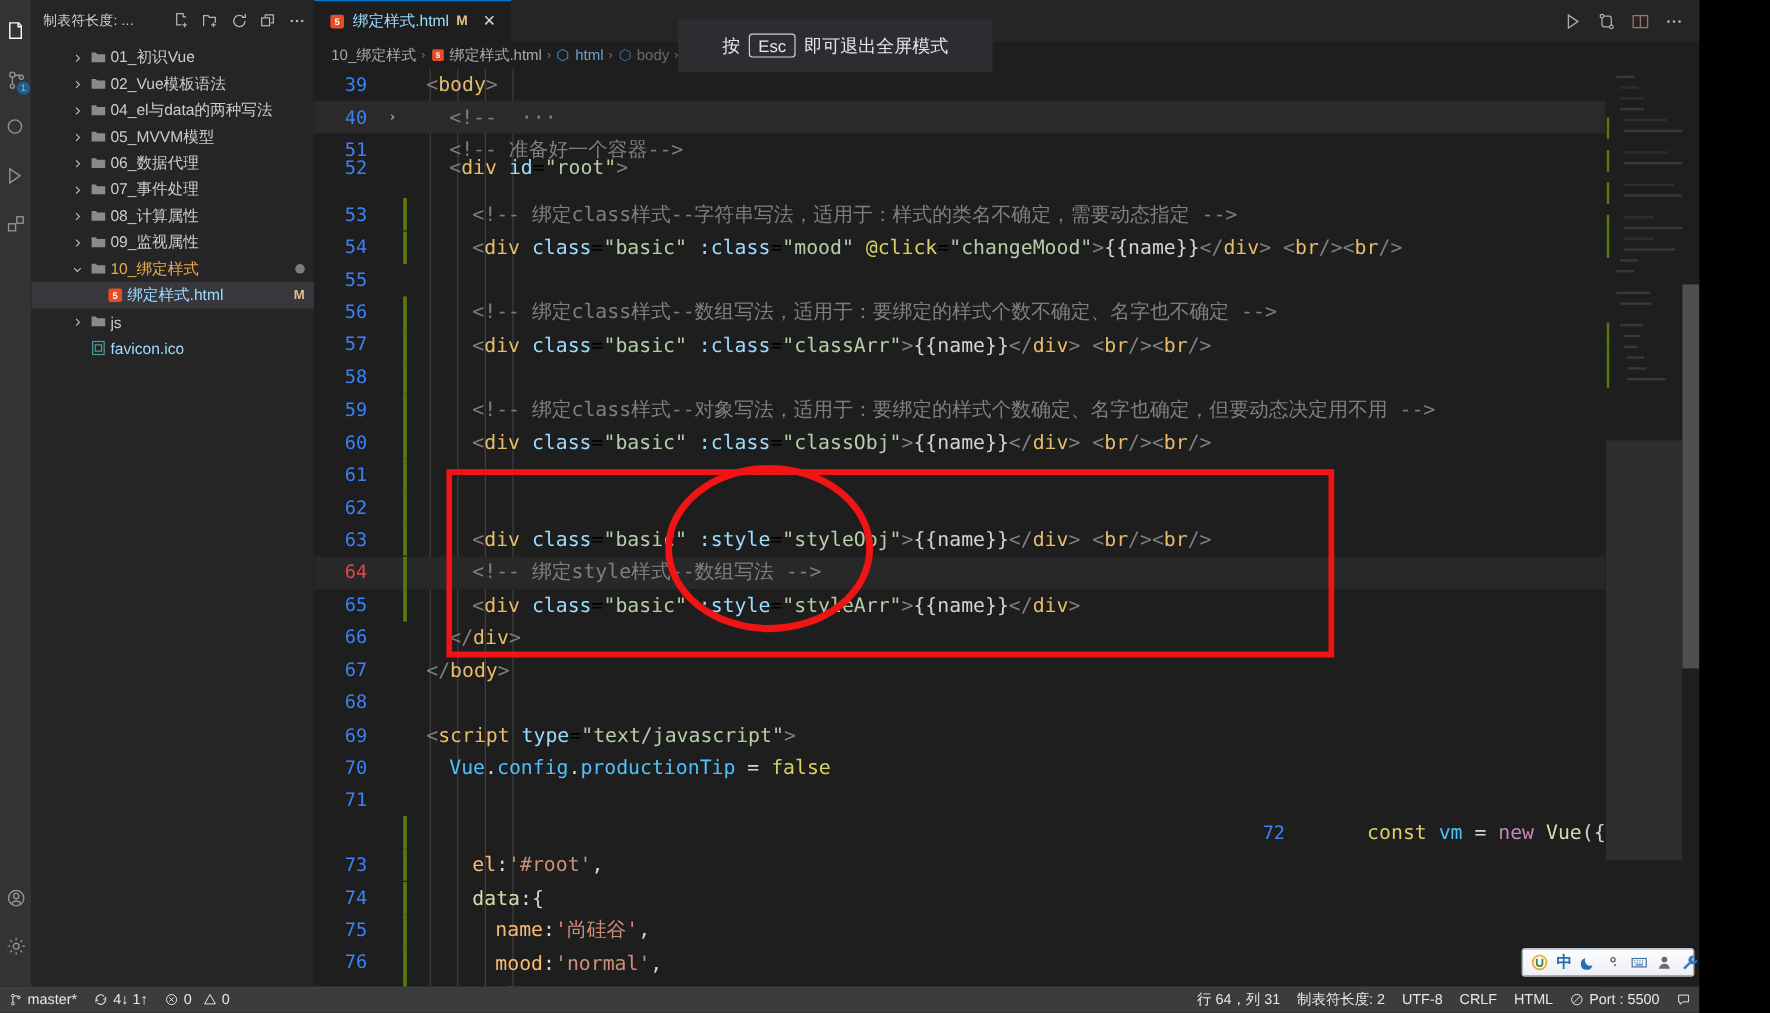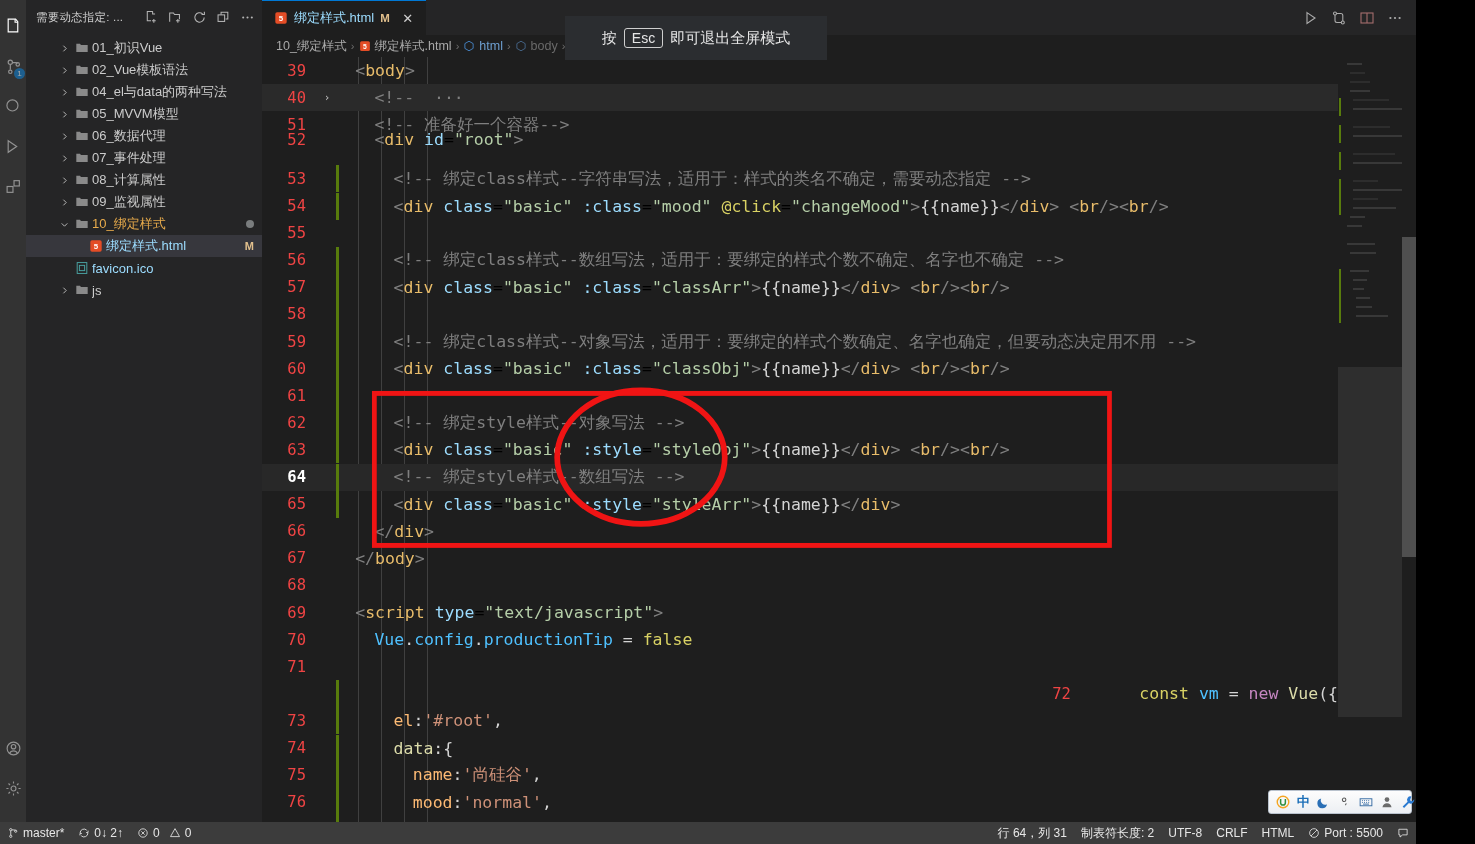--- a/index.html
+++ b/index.html
@@ -72,23 +72,23 @@
   .crumbs .dim{ color:#6a6a6a; }
 
   
   .code-wrap{ flex:1; position:relative; overflow:hidden; display:flex; }
   .codearea{ flex:1; position:relative; overflow:hidden; }
   .line{ position:relative; height:27.1px; display:flex; align-items:center;
          font-family:"DejaVu Sans Mono","Liberation Mono",monospace; font-size:16.5px;
          white-space:pre; }
   .line.cur{ background:#282828; }
   .line.fold{ background:#2a2a2a; }
-  .ln{ width:56px; flex:none; text-align:right; padding-right:12px; color:#ef4444;
+  .ln{ width:56px; flex:none; text-align:right; padding-right:12px; color:#3b82f6;
        font-size:15.5px; font-family:"DejaVu Sans Mono",monospace; }
-  .line.cur .ln{ color:#ffffff; font-weight:bold; }
+  .line.cur .ln{ color:#ef4444; font-weight:normal; }
   .fchev{ width:18px; flex:none; color:#c5c5c5; font-size:11px; text-align:center; }
   .gitbar{ position:absolute; left:74px; width:3px; background:#587c0c; }
   .txt{ padding-left:8px; }
 
   
   .t-tag{ color:#e8bc6a; } .t-ang{ color:#808080; } .t-attr{ color:#9cdcfe; }
   .t-val{ color:#b5cea8; } .t-cm{ color:#7f7f7f; } .t-mus{ color:#d4d4d4; }
   .t-kw{ color:#c586c0; } .t-kw2{ color:#d9d264; } .t-blue{ color:#4fc1ff; }
   .t-fn{ color:#dcdcaa; } .t-str{ color:#ce9178; } .t-pl{ color:#d4d4d4; } .t-prop{ color:#fdba74; }
 
@@ -180,21 +180,21 @@
         <svg viewBox="0 0 16 16" fill="none" stroke="#d7d7d7" stroke-width="1.05">
             <circle cx="8" cy="8" r="2.3"></circle>
             <path d="M8 1.3v2M8 12.7v2M1.3 8h2M12.7 8h2M3.3 3.3l1.4 1.4M11.3 11.3l1.4 1.4M12.7 3.3l-1.4 1.4M4.7 11.3l-1.4 1.4"></path>
           </svg>
       </div>
       <div style="height:14px"></div>
     </div>
 
     <div class="sidebar">
       <div class="side-head">
-        <div class="side-title">需要动态指定: ...</div>
+        <div class="side-title">制表符长度: ...</div>
         <div class="side-act">
           <svg viewBox="0 0 16 16" fill="none" stroke="#cfcfcf" stroke-width="1.1">
               <path d="M9.5 1.5H3.5v10h4"></path>
               <path d="M9.2 1.6V4.3h2.6"></path>
               <path d="M10.5 9.5v4M8.5 11.5h4"></path>
             </svg>
         </div>
         <div class="side-act">
           <svg viewBox="0 0 16 16" fill="none" stroke="#cfcfcf" stroke-width="1.1">
               <path d="M1.8 12.4V3.2h4l1.2 1.6h5.2v5"></path>
@@ -354,44 +354,44 @@
             <span class="chev"></span>
             <span class="ficon">
               <svg viewBox="0 0 16 16">
                 <rect x="1.5" y="1.5" width="13" height="13" rx="2" fill="#e44d26"></rect>
                 <text x="8" y="11.6" font-size="9" font-family="Liberation Sans" fill="#fff" text-anchor="middle" font-weight="bold">5</text>
               </svg>
             </span>
             <span class="lbl">绑定样式.html</span>
             <span class="mark">M</span>
           </div>
+          <div class="row">
+            <span style="display:inline-block;width:6px;flex:none"></span>
+            <span class="chev">
+              <svg viewBox="0 0 16 16" fill="none" stroke="#c5c5c5" stroke-width="1.6">
+                <path d="M6 3l5 5-5 5"></path>
+              </svg>
+            </span>
+            <span class="ficon">
+              <svg viewBox="0 0 16 16" fill="#8a8a8a">
+                <path d="M1.5 3.2h4.2l1.1 1.5h7.7v7.8H1.5z"></path>
+              </svg>
+            </span>
+            <span class="lbl">js</span>
+          </div>
           <div class="row file">
             <span style="display:inline-block;width:6px;flex:none"></span>
             <span class="chev"></span>
             <span class="ficon">
               <svg viewBox="0 0 16 16" fill="none" stroke="#4aa3a3" stroke-width="1.1">
                 <rect x="2.5" y="1.8" width="11" height="12.4"></rect>
                 <rect x="5" y="5" width="6" height="6"></rect>
               </svg>
             </span>
             <span class="lbl">favicon.ico</span>
-          </div>
-          <div class="row">
-            <span style="display:inline-block;width:6px;flex:none"></span>
-            <span class="chev">
-              <svg viewBox="0 0 16 16" fill="none" stroke="#c5c5c5" stroke-width="1.6">
-                <path d="M6 3l5 5-5 5"></path>
-              </svg>
-            </span>
-            <span class="ficon">
-              <svg viewBox="0 0 16 16" fill="#8a8a8a">
-                <path d="M1.5 3.2h4.2l1.1 1.5h7.7v7.8H1.5z"></path>
-              </svg>
-            </span>
-            <span class="lbl">js</span>
           </div>
         </div>
     </div>
 
     <div class="editor">
       <div class="tabs">
         <div class="tab">
           <span class="tico">
             <svg viewBox="0 0 16 16">
                 <rect x="1.5" y="1.5" width="13" height="13" rx="2" fill="#e44d26"></rect>
@@ -488,21 +488,21 @@
               <div class="line" style="top: 216.8px;"><span class="ln">57</span><span class="fchev"></span><span class="txt" style="padding-left:57.599999999999994px"><span class="t-ang">&lt;</span><span class="t-tag">div</span> <span class="t-attr">class</span>=<span class="t-val">"basic"</span> <span class="t-attr">:class</span>=<span class="t-val">"classArr"</span><span class="t-ang">&gt;</span><span class="t-mus">{{name}}</span><span class="t-ang">&lt;/</span><span class="t-tag">div</span><span class="t-ang">&gt;</span> <span class="t-ang">&lt;</span><span class="t-tag">br</span><span class="t-ang">/&gt;&lt;</span><span class="t-tag">br</span><span class="t-ang">/&gt;</span></span></div>
               <div class="gitbar" style="top: 216.8px; height: 27.1px;"></div>
               <div class="line" style="top: 243.9px;"><span class="ln">58</span><span class="fchev"></span><span class="txt" style="padding-left:57.599999999999994px"></span></div>
               <div class="gitbar" style="top: 243.9px; height: 27.1px;"></div>
               <div class="line" style="top: 271px;"><span class="ln">59</span><span class="fchev"></span><span class="txt" style="padding-left:57.599999999999994px"><span class="t-cm">&lt;!-- 绑定class样式--对象写法，适用于：要绑定的样式个数确定、名字也确定，但要动态决定用不用 --&gt;</span></span></div>
               <div class="gitbar" style="top: 271px; height: 27.1px;"></div>
               <div class="line" style="top: 298.1px;"><span class="ln">60</span><span class="fchev"></span><span class="txt" style="padding-left:57.599999999999994px"><span class="t-ang">&lt;</span><span class="t-tag">div</span> <span class="t-attr">class</span>=<span class="t-val">"basic"</span> <span class="t-attr">:class</span>=<span class="t-val">"classObj"</span><span class="t-ang">&gt;</span><span class="t-mus">{{name}}</span><span class="t-ang">&lt;/</span><span class="t-tag">div</span><span class="t-ang">&gt;</span> <span class="t-ang">&lt;</span><span class="t-tag">br</span><span class="t-ang">/&gt;&lt;</span><span class="t-tag">br</span><span class="t-ang">/&gt;</span></span></div>
               <div class="gitbar" style="top: 298.1px; height: 27.1px;"></div>
               <div class="line" style="top: 325.2px;"><span class="ln">61</span><span class="fchev"></span><span class="txt" style="padding-left:57.599999999999994px"></span></div>
               <div class="gitbar" style="top: 325.2px; height: 27.1px;"></div>
-              <div class="line" style="top: 352.3px;"><span class="ln">62</span><span class="fchev"></span><span class="txt" style="padding-left:57.599999999999994px"><span class="t-cm">&lt;!-- 绑定style样式--对象写法 --&gt;</span></span></div>
+              <div class="line" style="top: 352.3px;"><span class="ln">62</span><span class="fchev"></span></div>
               <div class="gitbar" style="top: 352.3px; height: 27.1px;"></div>
               <div class="line" style="top: 379.4px;"><span class="ln">63</span><span class="fchev"></span><span class="txt" style="padding-left:57.599999999999994px"><span class="t-ang">&lt;</span><span class="t-tag">div</span> <span class="t-attr">class</span>=<span class="t-val">"basic"</span> <span class="t-attr">:style</span>=<span class="t-val">"styleObj"</span><span class="t-ang">&gt;</span><span class="t-mus">{{name}}</span><span class="t-ang">&lt;/</span><span class="t-tag">div</span><span class="t-ang">&gt;</span> <span class="t-ang">&lt;</span><span class="t-tag">br</span><span class="t-ang">/&gt;&lt;</span><span class="t-tag">br</span><span class="t-ang">/&gt;</span></span></div>
               <div class="gitbar" style="top: 379.4px; height: 27.1px;"></div>
               <div class="line cur" style="top: 406.5px;"><span class="ln">64</span><span class="fchev"></span><span class="txt" style="padding-left:57.599999999999994px"><span class="t-cm">&lt;!-- 绑定style样式--数组写法 --&gt;</span></span></div>
               <div class="gitbar" style="top: 406.5px; height: 27.1px;"></div>
               <div class="line" style="top: 433.6px;"><span class="ln">65</span><span class="fchev"></span><span class="txt" style="padding-left:57.599999999999994px"><span class="t-ang">&lt;</span><span class="t-tag">div</span> <span class="t-attr">class</span>=<span class="t-val">"basic"</span> <span class="t-attr">:style</span>=<span class="t-val">"styleArr"</span><span class="t-ang">&gt;</span><span class="t-mus">{{name}}</span><span class="t-ang">&lt;/</span><span class="t-tag">div</span><span class="t-ang">&gt;</span></span></div>
               <div class="gitbar" style="top: 433.6px; height: 27.1px;"></div>
               <div class="line" style="top: 460.7px;"><span class="ln">66</span><span class="fchev"></span><span class="txt" style="padding-left:38.4px"><span class="t-ang">&lt;/</span><span class="t-tag">div</span><span class="t-ang">&gt;</span></span></div>
               <div class="line" style="top: 487.8px;"><span class="ln">67</span><span class="fchev"></span><span class="txt" style="padding-left:19.2px"><span class="t-ang">&lt;/</span><span class="t-tag">body</span><span class="t-ang">&gt;</span></span></div>
               <div class="line" style="top: 514.9px;"><span class="ln">68</span><span class="fchev"></span><span class="txt" style="padding-left:19.2px"></span></div>
@@ -588,21 +588,21 @@
           <path d="M5 5.1v5.8M6.5 3.9h3.6a1 1 0 011 1v-.3"></path>
         </svg>
       <span>master*</span>
     </div>
     <div class="st">
       <svg viewBox="0 0 16 16" fill="none" stroke="#e7e7e7" stroke-width="1.15">
           <path d="M13.2 8a5.2 5.2 0 01-8.9 3.7"></path>
           <path d="M2.8 8a5.2 5.2 0 018.9-3.7"></path>
           <path d="M2.6 11.2v-2.6h2.6M13.4 4.8v2.6h-2.6"></path>
         </svg>
-      <span>0↓ 2↑</span>
+      <span>4↓ 1↑</span>
     </div>
     <div class="st">
       <svg viewBox="0 0 16 16" fill="none" stroke="#e7e7e7" stroke-width="1.1">
           <circle cx="8" cy="8" r="5.6"></circle>
           <path d="M5.8 5.8l4.4 4.4M10.2 5.8l-4.4 4.4"></path>
         </svg>
       <span>0</span>
       <svg viewBox="0 0 16 16" fill="none" stroke="#e7e7e7" stroke-width="1.1" style="margin-left:5px">
           <path d="M8 2.2l6 10.6H2z"></path>
         </svg>

